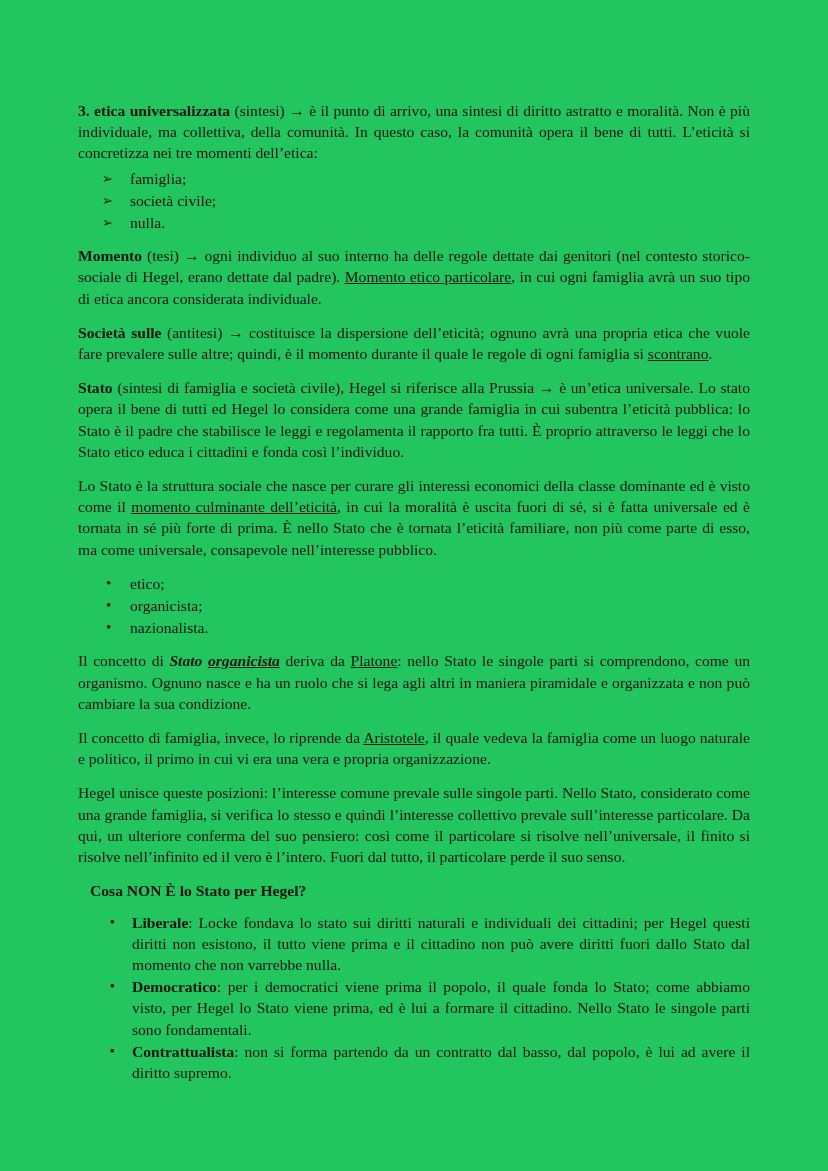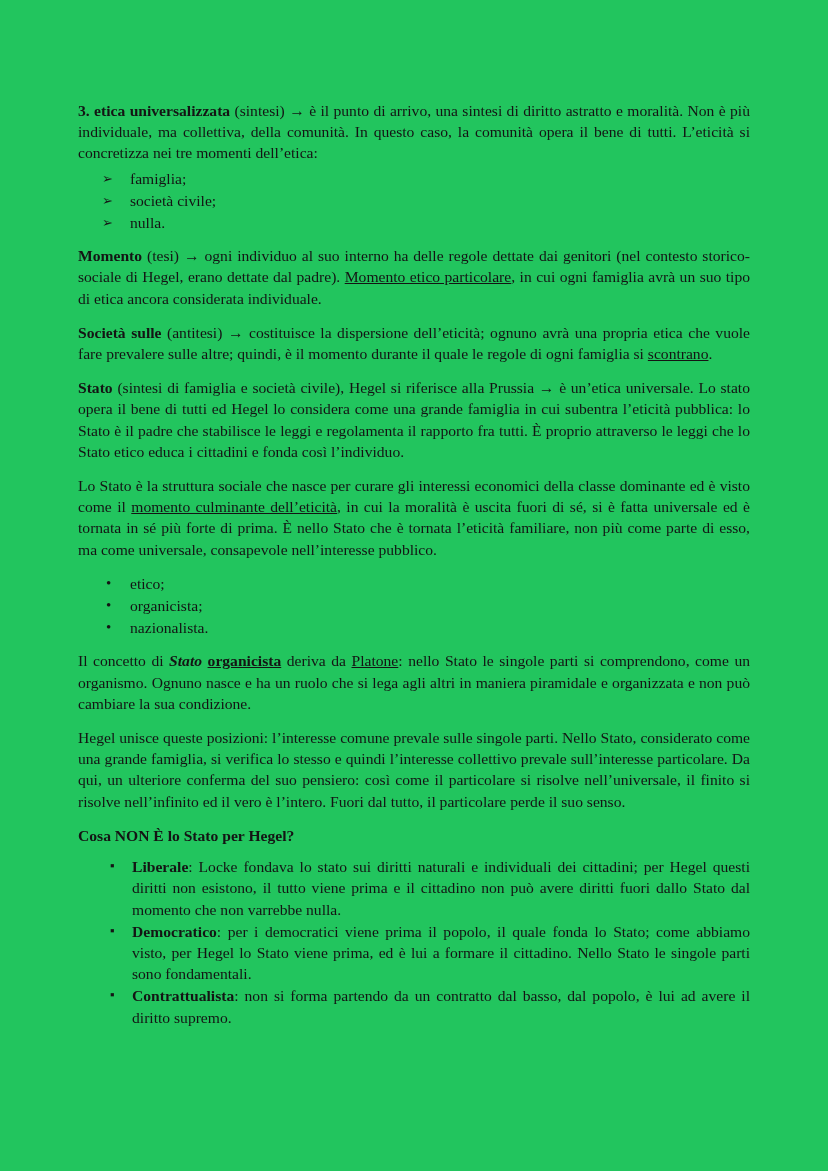--- a/index.html
+++ b/index.html
@@ -32,25 +32,25 @@
     text-align: justify;
     text-justify: inter-word;
     hyphens: none;
   }
   p.para.tight {
     margin-bottom: 4px;
   }
   .b { font-weight: bold; }
   .u { text-decoration: underline; }
   .bi { font-weight: bold; font-style: italic; }
-  .biu { font-weight: bold; text-decoration: underline; }
+  .biu { font-weight: bold; font-style: italic; text-decoration: underline; }
   .arrow { font-family: "Liberation Serif", "DejaVu Serif", serif; }
 
   h2.heading {
-    margin: 0 0 10px 0;
+    margin: 0 0 10px 12px;
     font-size: 15.6px;
     line-height: 21.2px;
     font-weight: bold;
     text-align: left;
   }
 
   ul.lst {
     list-style: none;
     margin: 0 0 13px 0;
     padding: 0;
@@ -129,20 +129,21 @@
 
 
     <ul class="lst dot-list">
       <li><span class="bullet">•</span><span>etico;</span></li>
       <li><span class="bullet">•</span><span>organicista;</span></li>
       <li><span class="bullet">•</span><span>nazionalista.</span></li>
     </ul>
 
     <p class="para"><span>Il concetto di </span><span class="bi">Stato </span><span class="biu">organicista</span><span> deriva da </span><span class="u">Platone</span><span>: nello Stato le singole parti si comprendono, come un organismo. Ognuno nasce e ha un ruolo che si lega agli altri in maniera piramidale e organizzata e non può cambiare la sua condizione.</span></p>
 
+    <p class="para"><span>Il concetto di famiglia, invece, lo riprende da </span><span class="u">Aristotele</span><span>, il quale vedeva la famiglia come un luogo naturale e politico, il primo in cui vi era una vera e propria organizzazione.</span></p>
 
     <p class="para">Hegel unisce queste posizioni: l’interesse comune prevale sulle singole parti. Nello Stato, considerato come una grande famiglia, si verifica lo stesso e quindi l’interesse collettivo prevale sull’interesse particolare. Da qui, un ulteriore conferma del suo pensiero: così come il particolare si risolve nell’universale, il finito si risolve nell’infinito ed il vero è l’intero. Fuori dal tutto, il particolare perde il suo senso.</p>
 
     <h2 class="heading">Cosa NON È lo Stato per Hegel?</h2>
 
     <ul class="lst square-list">
       <li><span class="bullet">▪</span><span class="b">Liberale</span><span>: Locke fondava lo stato sui diritti naturali e individuali dei cittadini; per Hegel questi diritti non esistono, il tutto viene prima e il cittadino non può avere diritti fuori dallo Stato dal momento che non varrebbe nulla.</span></li>
       <li><span class="bullet">▪</span><span class="b">Democratico</span><span>: per i democratici viene prima il popolo, il quale fonda lo Stato; come abbiamo visto, per Hegel lo Stato viene prima, ed è lui a formare il cittadino. Nello Stato le singole parti sono fondamentali.</span></li>
       <li><span class="bullet">▪</span><span class="b">Contrattualista</span><span>: non si forma partendo da un contratto dal basso, dal popolo, è lui ad avere il diritto supremo.</span></li>
     </ul>

